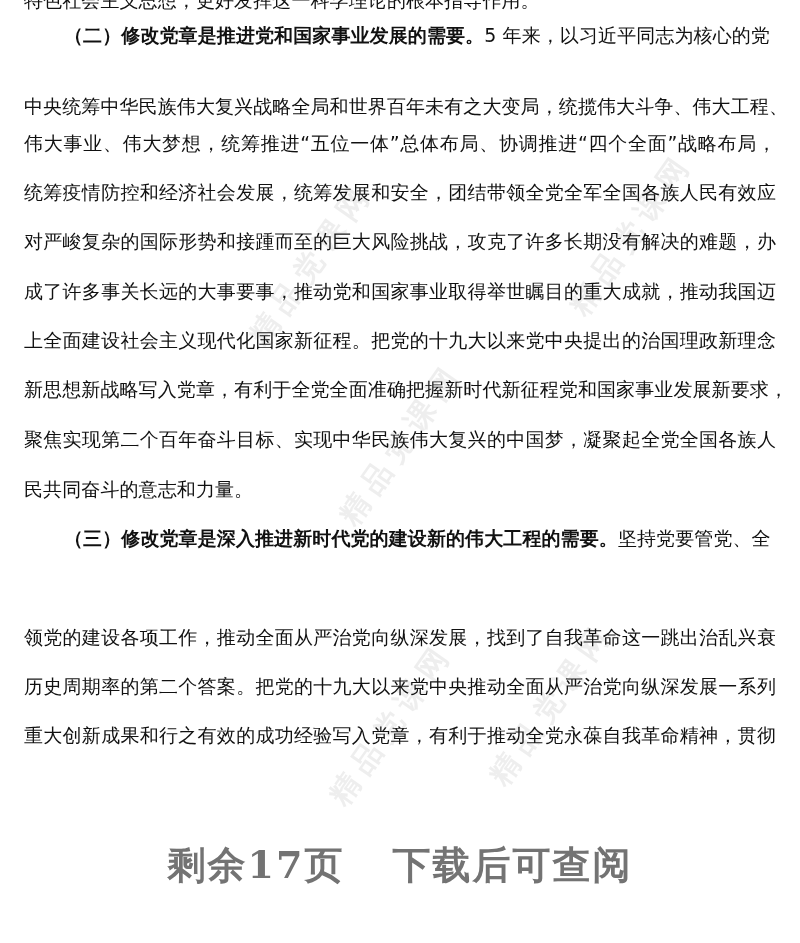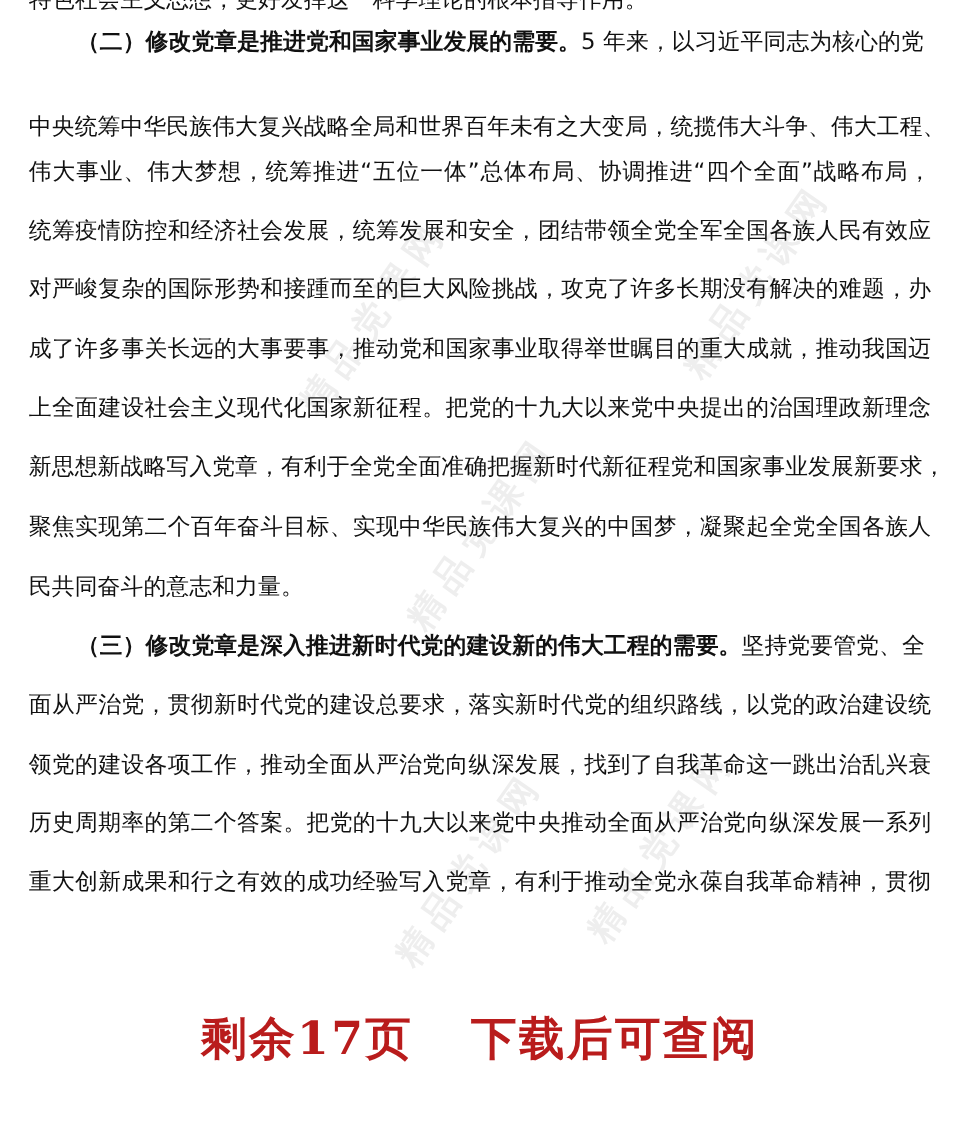--- a/index.html
+++ b/index.html
@@ -20,21 +20,21 @@
     .cropped { top: -12px; }
     .watermark {
       position: absolute; color: rgba(150,150,150,0.16);
       font-size: 30px; font-weight: bold; transform: rotate(-55deg);
       transform-origin: left top; white-space: nowrap; letter-spacing: 8px;
       pointer-events: none;
     }
     .footer-notice {
       position: absolute; left: 0; width: 800px; top: 840px;
       text-align: center; font-family: "DejaVu Serif", "Liberation Serif", serif;
-      font-size: 38px; font-weight: bold; color: #b91c1c; letter-spacing: 2px;
+      font-size: 38px; font-weight: bold; color: #737373; letter-spacing: 2px;
     }
     .footer-notice .gap { display: inline-block; width: 48px; }
   </style>
 </head>
 <body>
 
 <div class="page">
 
   <div class="watermark" style="left:240px; top:330px;">精品党课网</div>
   <div class="watermark" style="left:560px; top:300px;">精品党课网</div>
@@ -53,21 +53,20 @@
   <div class="line justify" style="top:229px;">对严峻复杂的国际形势和接踵而至的巨大风险挑战，攻克了许多长期没有解决的难题，办</div>
   <div class="line justify" style="top:279px;">成了许多事关长远的大事要事，推动党和国家事业取得举世瞩目的重大成就，推动我国迈</div>
   <div class="line justify" style="top:328px;">上全面建设社会主义现代化国家新征程。把党的十九大以来党中央提出的治国理政新理念</div>
   <div class="line justify" style="top:427px;">聚焦实现第二个百年奋斗目标、实现中华民族伟大复兴的中国梦，凝聚起全党全国各族人</div>
   <div class="line justify" style="top:377px;">新思想新战略写入党章，有利于全党全面准确把握新时代新征程党和国家事业发展新要求，</div>
   <div class="line" style="top:477px;">民共同奋斗的意志和力量。</div>
 
   <div class="line indent" style="top:526px;">
     <span class="bold">（三）修改党章是深入推进新时代党的建设新的伟大工程的需要。</span><span>坚持党要管党、全</span>
   </div>
-  <div class="line justify" style="top:575px;">面从严治党，贯彻新时代党的建设总要求，落实新时代党的组织路线，以党的政治建设统</div>
   <div class="line justify" style="top:625px;">领党的建设各项工作，推动全面从严治党向纵深发展，找到了自我革命这一跳出治乱兴衰</div>
   <div class="line justify" style="top:674px;">历史周期率的第二个答案。把党的十九大以来党中央推动全面从严治党向纵深发展一系列</div>
   <div class="line justify" style="top:723px;">重大创新成果和行之有效的成功经验写入党章，有利于推动全党永葆自我革命精神，贯彻</div>
 
   <div class="footer-notice">
     <span>剩余17页</span><span class="gap"></span><span>下载后可查阅</span>
   </div>
 </div>
 
 </body></html>

